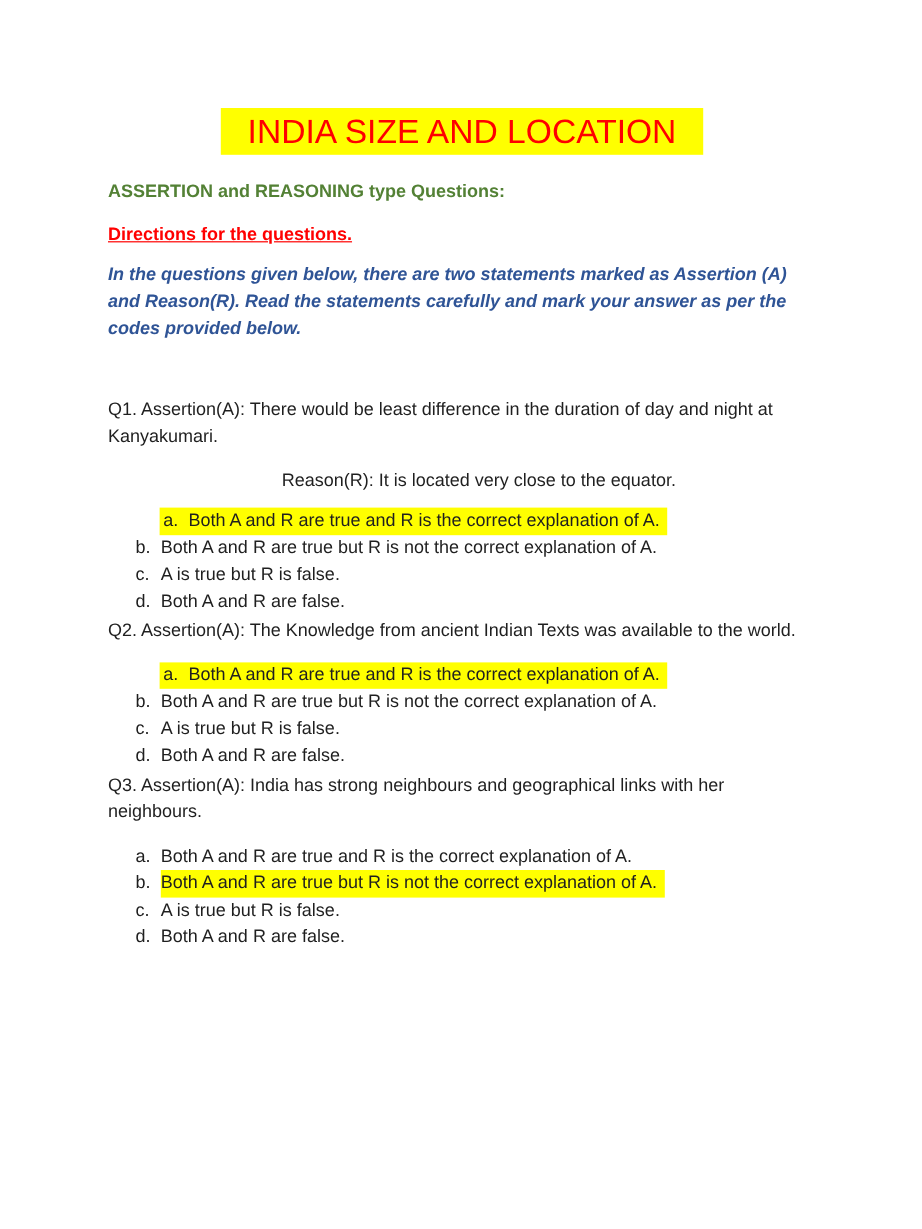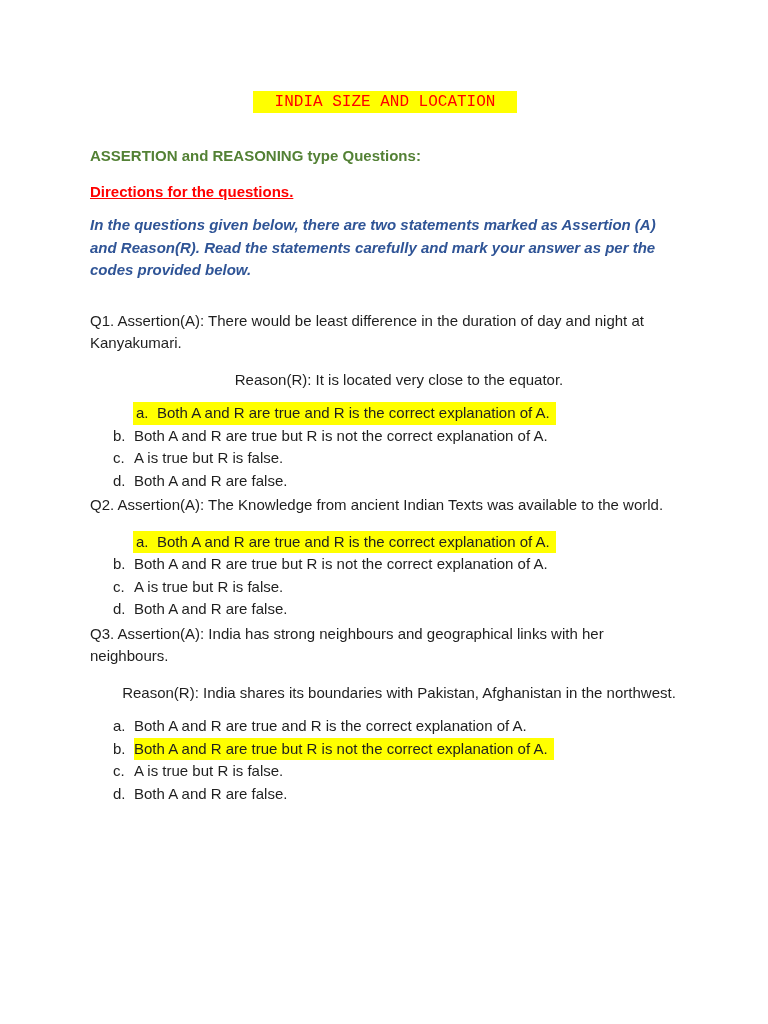--- a/index.html
+++ b/index.html
@@ -29,44 +29,43 @@
     padding: 90px 88px 0 90px;
   }
   .title-row {
     text-align: center;
     margin: 0 0 0 0;
   }
   .doc-title {
     display: inline-block;
     background: var(--highlight);
     color: var(--title-text);
-    font-size: 16px;
+    font-size: 28px;
     line-height: 1.4;
     padding: 0 22px;
     white-space: nowrap;
-    font-family: Liberation Mono, monospace;
   }
   .section-heading {
     color: var(--section-heading);
     font-weight: 700;
-    margin: 32px 0 13px 0;
+    margin: 20px 0 13px 0;
   }
   .directions-heading {
     color: var(--directions-heading);
     font-weight: 700;
     margin: 0 0 11px 0;
     text-decoration: underline;
   }
   .intro {
     color: var(--intro-text);
     font-weight: 700;
     margin: 0;
     font-style: italic;
   }
-  .questions { margin-top: 28px; }
+  .questions { margin-top: 45px; }
   .assertion { margin: 0 0 14px 0; }
   .reason {
     margin: 0 0 11px 0;
     text-indent: 28px;
     text-align: center;
   }
   .options { margin: 0 0 2px 0; }
   .opt {
     display: flex;
     width: fit-content;
@@ -144,21 +143,20 @@
         </div>
         <div class="opt">
           <span class="opt-letter">d.</span>
           <span class="opt-text">Both A and R are false.</span>
         </div>
       </div>
     </div>
 
     <div class="question">
       <div class="assertion">Q3. Assertion(A): India has strong neighbours and geographical links with her neighbours.</div>
-      <div class="reason">Reason(R): India shares its boundaries with Pakistan, Afghanistan in the northwest.</div>
       <div class="options opt-wrap">
         <div class="opt">
           <span class="opt-letter">a.</span>
           <span class="opt-text">Both A and R are true and R is the correct explanation of A.</span>
         </div>
         <div class="opt hl-text">
           <span class="opt-letter">b.</span>
           <span class="opt-text">Both A and R are true but R is not the correct explanation of A.</span>
         </div>
         <div class="opt">

